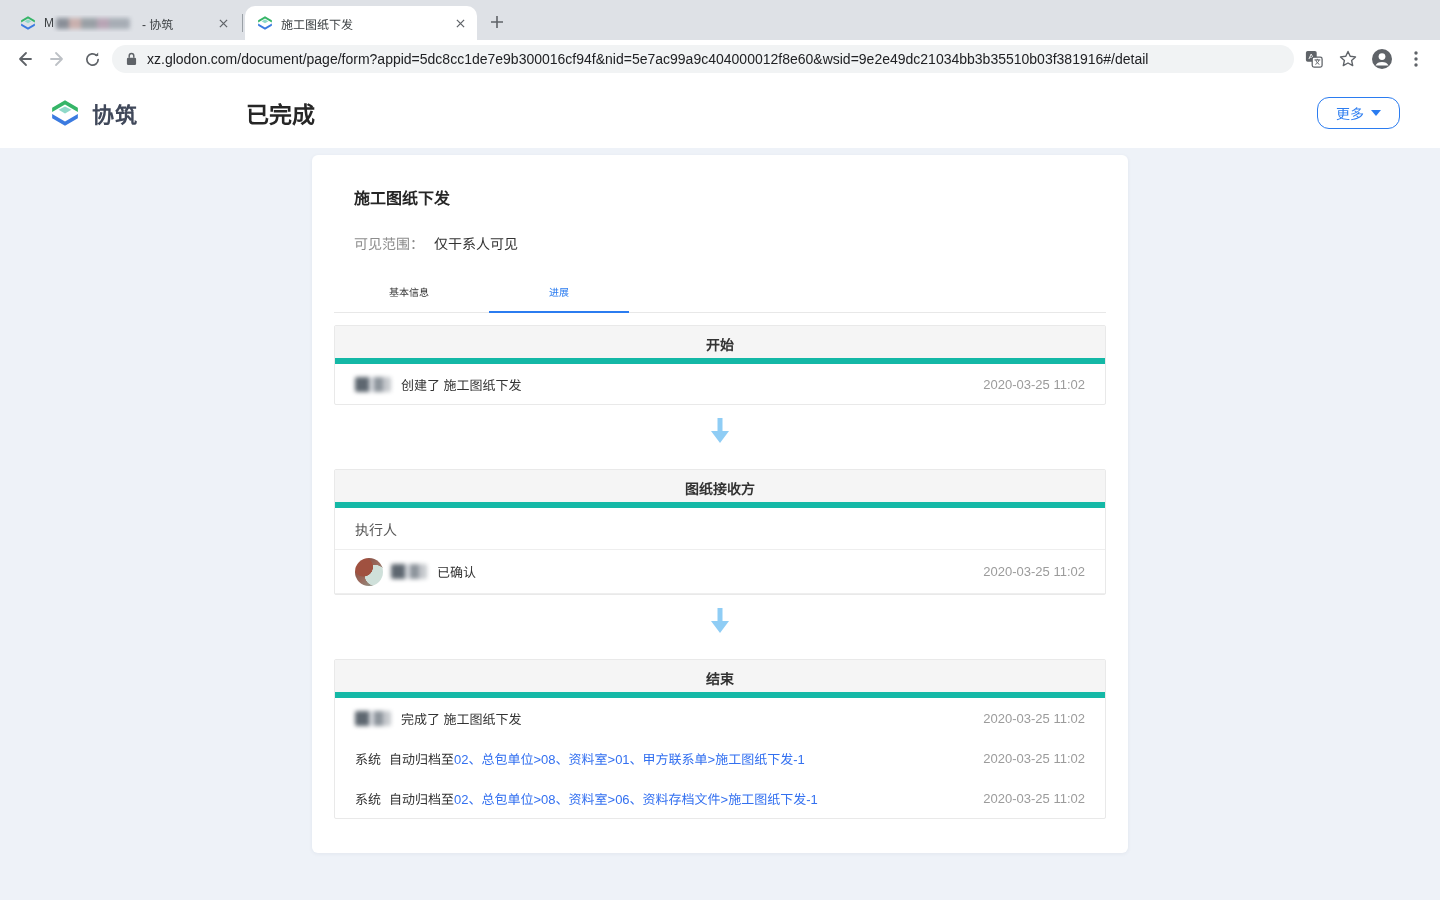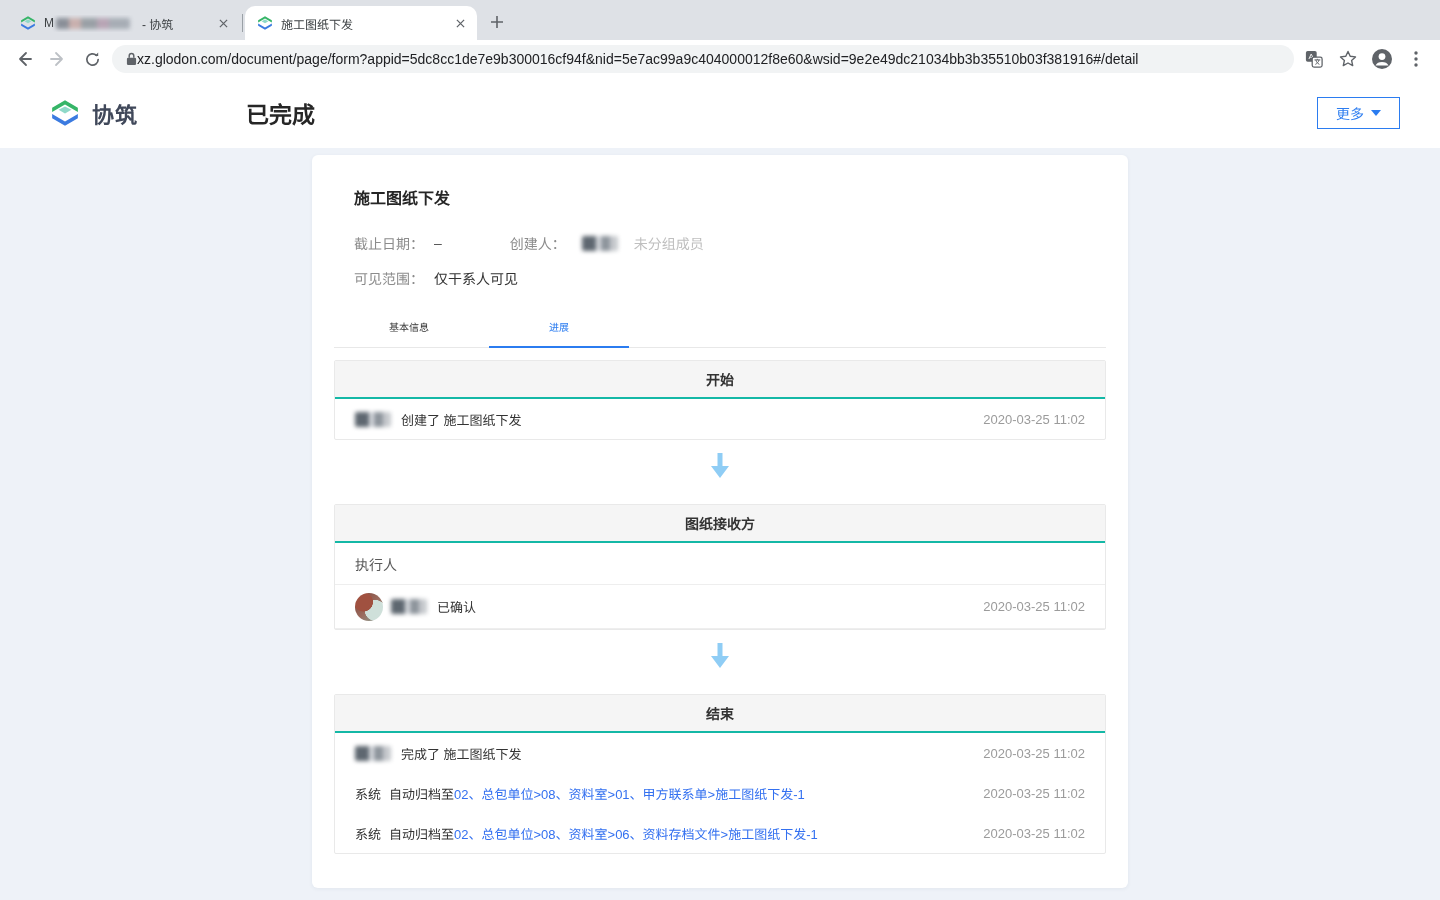--- a/index.html
+++ b/index.html
@@ -12,43 +12,43 @@
   
   .tabstrip { height:40px; background:#dee1e6; display:flex; align-items:flex-end; padding-left:8px; flex:none; }
   .tab { width:232px; height:34px; display:flex; align-items:center; gap:8px; padding:0 8px 0 12px; font-size:12px; color:#3c4043; border-radius:10px 10px 0 0; position:relative; cursor:pointer; }
   .tab.active { background:#ffffff; }
   .tab .tab-title { flex:1; white-space:nowrap; overflow:hidden; display:flex; align-items:center; gap:2px; }
   .tab-sep { width:1px; height:18px; background:#9aa0a6; margin:0 2px 8px 2px; }
   .tab-close { width:18px; height:18px; border-radius:50%; display:flex; align-items:center; justify-content:center; cursor:pointer; flex:none; }
   .newtab-btn { width:28px; height:28px; margin:0 0 4px 6px; border-radius:50%; display:flex; align-items:center; justify-content:center; cursor:pointer; }
   .navbar { height:38px; background:#fff; display:flex; align-items:center; padding:0 10px; gap:6px; flex:none; }
   .nav-icon { width:28px; height:28px; border-radius:50%; display:flex; align-items:center; justify-content:center; cursor:pointer; flex:none; }
-  .url-pill { flex:1; height:28px; background:#f1f3f4; border-radius:14px; display:flex; align-items:center; padding:0 14px; min-width:0; }
+  .url-pill { flex:1; height:28px; background:#f1f3f4; border-radius:14px; display:flex; align-items:center; padding:0 14px; gap:10px; min-width:0; }
   .url-text { font-size:14px; color:#202124; white-space:nowrap; overflow:hidden; text-overflow:ellipsis; }
   
   .app-header { height:70px; background:#fff; display:flex; align-items:center; padding:0 20px 0 50px; flex:none; }
   .logo { display:flex; align-items:center; gap:12px; }
   .logo-text { font-size:22px; font-weight:700; color:#40485a; letter-spacing:1px; }
   .status-title { margin-left:108px; font-size:23px; font-weight:600; color:#262626; }
-  .more-btn { margin-left:auto; margin-right:20px; height:32px; padding:1px 18px; border:1px solid #2b7cf0; border-radius:0; background:#fff; color:#2b7cf0; font-size:14px; display:flex; align-items:center; gap:7px; cursor:pointer; }
+  .more-btn { margin-left:auto; margin-right:20px; height:32px; padding:1px 18px; border:1px solid #2b7cf0; border-radius:12px; background:#fff; color:#2b7cf0; font-size:14px; display:flex; align-items:center; gap:7px; cursor:pointer; }
   .caret-down { width:0; height:0; border-left:5px solid transparent; border-right:5px solid transparent; border-top:6px solid #2b7cf0; }
   
   .page { flex:1; overflow:hidden; padding-top:7px; }
   .card { width:816px; margin:0 auto; background:#fff; border-radius:6px; box-shadow:0 1px 4px rgba(31,56,88,.06); padding:26px 22px 34px; }
   .doc-title { margin:4px 20px 24px; font-size:16px; font-weight:600; color:#262626; }
   .meta-row { margin:0 20px 15px; font-size:14px; color:#595959; display:flex; align-items:center; }
   .meta-label { color:#8c8c8c; margin-right:10px; }
   .meta-label.second { margin-left:68px; }
   .meta-muted { color:#bfbfbf; margin-left:10px; }
   .tabs { display:flex; margin-top:22px; border-bottom:1px solid #e8e8e8; }
   .tab-item { width:150px; text-align:center; padding:9px 0 13px; font-size:10px; color:#333; position:relative; cursor:pointer; }
   .tab-item.active { color:#2b7cf0; }
   .tab-item.active::after { content:""; position:absolute; left:5px; right:5px; bottom:-1px; height:2px; background:#2b7cf0; }
   .section { border:1px solid #e9e9e9; border-radius:2px; margin-top:12px; }
-  .section-header { background:#f5f5f5; height:38px; line-height:38px; text-align:center; font-size:14px; font-weight:600; color:#333; border-bottom:2px solid #14b8a6; }
+  .section-header { background:#f5f5f5; height:38px; line-height:38px; text-align:center; font-size:14px; font-weight:600; color:#333; border-bottom:6px solid #14b8a6; }
   .row { display:flex; align-items:center; padding:0 20px; min-height:40px; font-size:13px; color:#333; }
   .row.bordered { border-bottom:1px solid #eee; }
   .row .time { margin-left:auto; color:#9b9b9b; font-size:13px; flex:none; padding-left:20px; }
   .row-label { color:#595959; font-size:14px; }
   .muted { color:#c3c3c3; margin-left:30px; }
   .link { color:#3370f0; margin-left:0; text-decoration:none; cursor:pointer; white-space:nowrap; }
   .sys { margin-right:8px; }
   .arrow-wrap { display:flex; justify-content:center; padding:13px 0; }
   
   .blur-name { display:inline-block; width:36px; height:15px; border-radius:2px; margin-right:10px; vertical-align:middle; background:linear-gradient(90deg,#5e6770 0 38%,#d8dbdf 38% 52%,#8d949c 52% 78%,#c6c9cd 78%); filter:blur(2px); flex:none; }
@@ -182,27 +182,20 @@
     <span class="caret-down"></span>
   </button>
 </div>
 
 <div class="page">
   <div class="card">
 
     <div class="doc-title">施工图纸下发</div>
 
     <div class="meta-row">
-      <span class="meta-label">截止日期：</span>
-      <span>–</span>
-      <span class="meta-label second">创建人：</span>
-      <span class="blur-name inline"></span>
-      <span class="meta-muted">未分组成员</span>
-    </div>
-    <div class="meta-row">
       <span class="meta-label">可见范围：</span>
       <span style="color:#333">仅干系人可见</span>
     </div>
 
     <div class="tabs">
       <div class="tab-item">基本信息</div>
       <div class="tab-item active">进展</div>
     </div>
 
     <div class="section">

